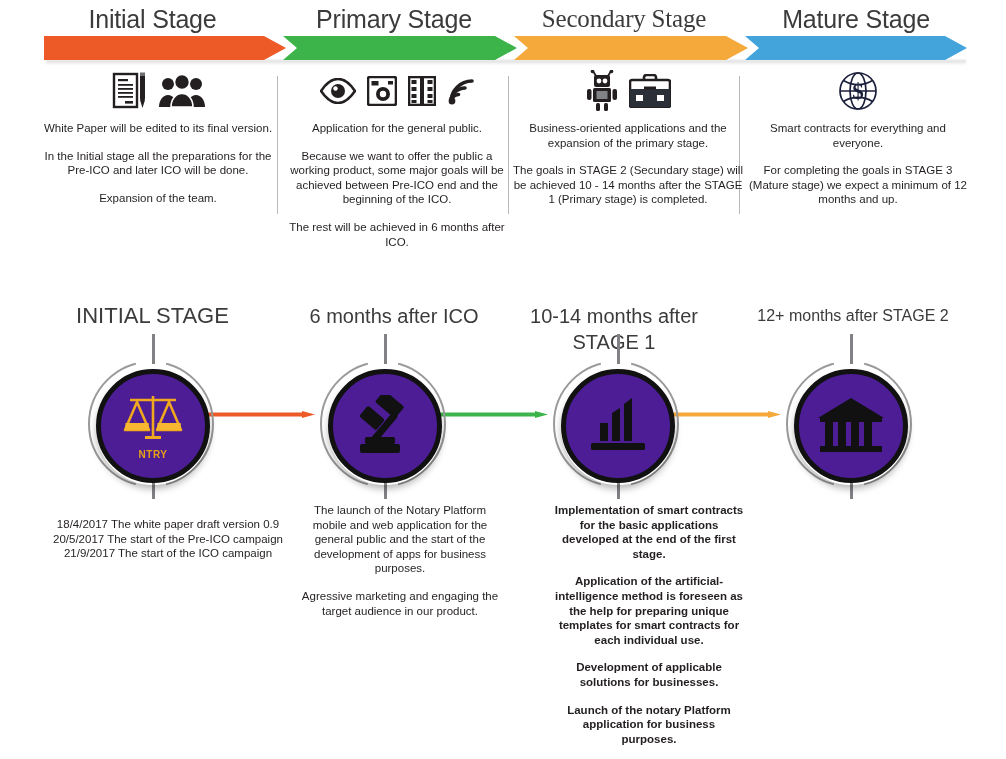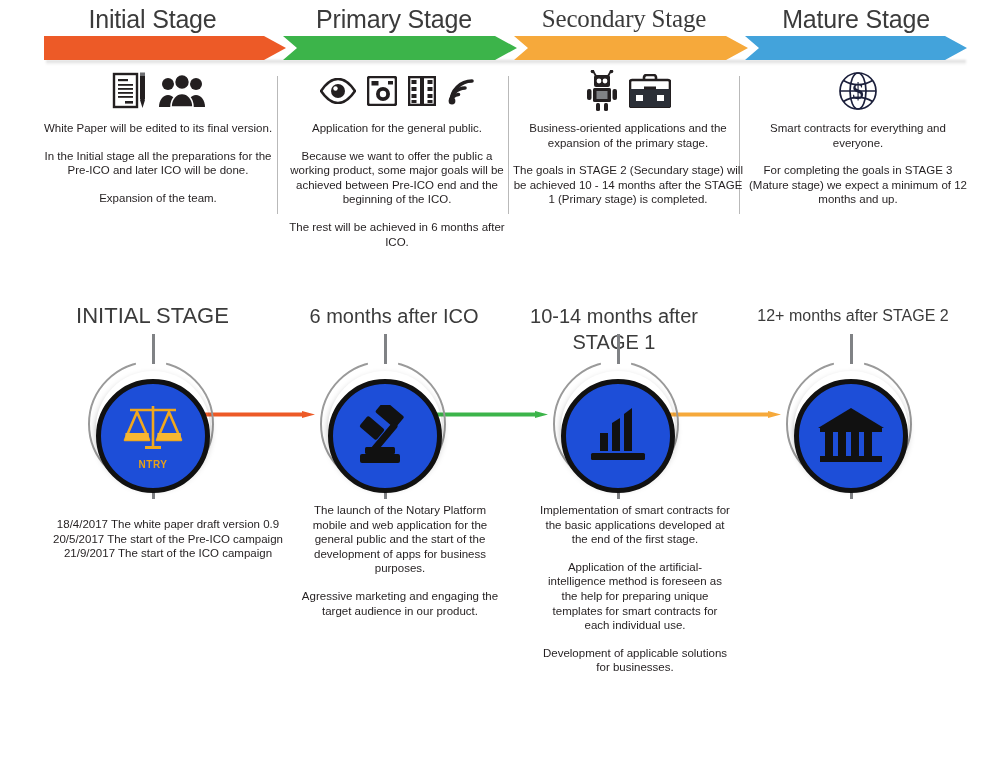--- a/index.html
+++ b/index.html
@@ -90,23 +90,23 @@
   .disc{
     position:absolute;left:0;top:27px;width:130px;height:130px;
   }
   .ring-outer{
     position:absolute;left:0;top:0;width:126px;height:126px;
     border:2px solid #9a9a9a;border-radius:50%;
     box-sizing:border-box;
     clip-path:polygon(0 0,38% 0,38% 100%,0 100%,0 0, 100% 0,100% 100%,62% 100%,62% 0,100% 0);
   }
   .ring-inner{
-    position:absolute;left:8px;top:18px;width:114px;height:114px;
+    position:absolute;left:8px;top:8px;width:114px;height:114px;
     border:5px solid #111111;border-radius:50%;
-    background:#1d4ed8;box-sizing:border-box;
+    background:#4c1d95;box-sizing:border-box;
     display:flex;align-items:center;justify-content:center;
   }
   .ring-shadow{
     position:absolute;left:8px;top:10px;width:114px;height:114px;
     border-radius:50%;box-shadow:0 4px 7px rgba(0,0,0,.28);
   }
   .badge-icon{position:relative;z-index:2;display:flex;flex-direction:column;align-items:center;justify-content:center;}
   .ntry-label{
     font-size:10px;font-weight:700;color:#E8A117;letter-spacing:.5px;margin-top:1px;
   }
@@ -117,21 +117,21 @@
     clip-path:polygon(0 22%,calc(100% - 13px) 22%,calc(100% - 13px) 0,100% 50%,calc(100% - 13px) 100%,calc(100% - 13px) 78%,0 78%);}
   .c0{left:203px;width:112px;}
   .c1{left:436px;width:112px;}
   .c2{left:669px;width:112px;}
 
   
   .botcols{position:absolute;left:0;top:503px;width:1006px;height:250px;}
   .botcol{position:absolute;top:0;text-align:center;font-size:11.5px;line-height:14.6px;color:#231f20;}
   .bc0{left:52px;width:232px;margin-top:14px;}
   .bc1{left:300px;width:200px;}
-  .bc2{left:540px;width:190px;}
+  .bc2{left:554px;width:190px;font-weight:bold;}
   .bc3{left:763px;width:200px;}
   .botcol p{margin:0 0 13px 0;}
   .botcol p:last-child{margin-bottom:0;}
   .botcol .tight{margin-bottom:0;}
 </style>
 </head>
 <body>
 
 <div class="canvas">
 
@@ -410,16 +410,17 @@
 21/9/2017 The start of the ICO campaign</p>
     </div>
     <div class="botcol bc1">
       <p>The launch of the Notary Platform mobile and web application for the general public and the start of the development of apps for business purposes.</p>
       <p>Agressive marketing and engaging the target audience in our product.</p>
     </div>
     <div class="botcol bc2">
       <p>Implementation of smart contracts for the basic applications developed at the end of the first stage.</p>
       <p>Application of the artificial-intelligence method is foreseen as the help for preparing unique templates for smart contracts for each individual use.</p>
       <p>Development of applicable solutions for businesses.</p>
+      <p>Launch of the notary Platform application for business purposes.</p>
     </div>
   </div>
 
 </div>
 
 </body></html>

